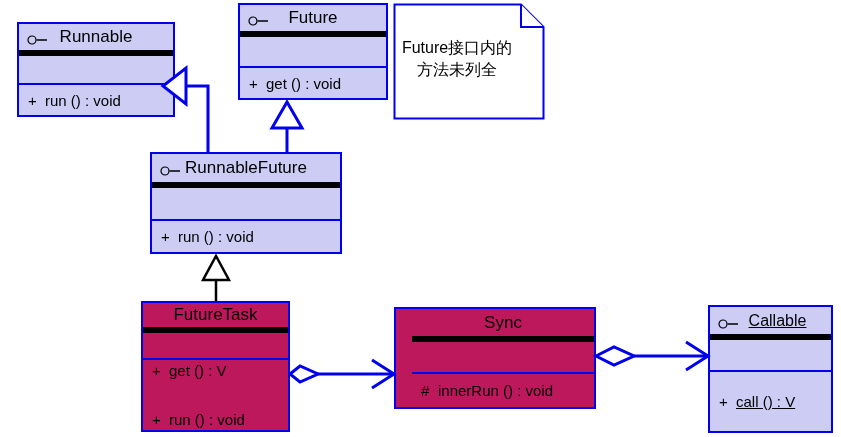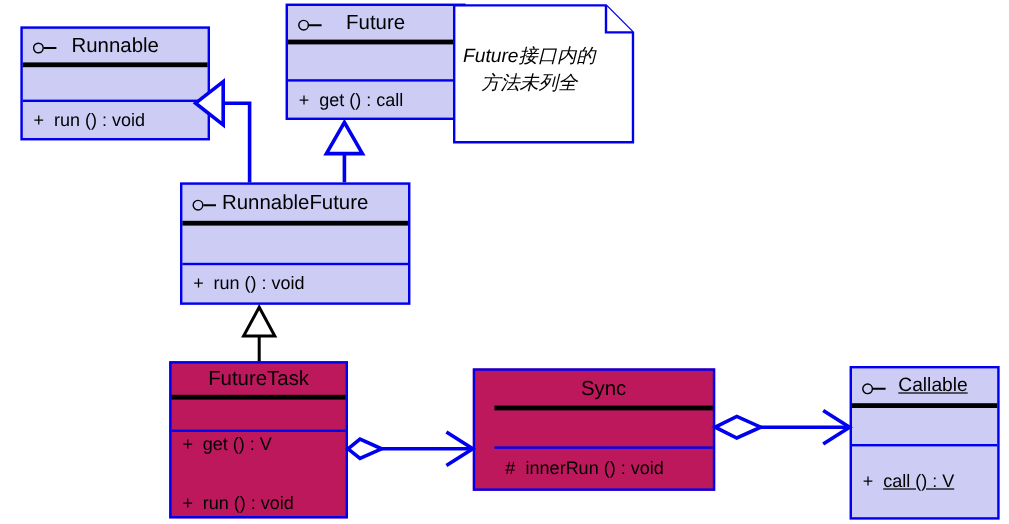--- a/index.html
+++ b/index.html
@@ -28,21 +28,21 @@
   }
   .compartment {
     box-sizing: border-box;
     position: relative;
   }
   .comp-title {
     display: flex;
     align-items: center;
     justify-content: center;
     position: relative;
-    border-bottom: 4px solid #000000;
+    border-bottom: 6px solid #000000;
   }
   .comp-attrs {
     border-bottom: 2px solid #0000ee;
   }
   .comp-ops {
     display: flex;
     flex-direction: column;
     justify-content: center;
     padding-left: 9px;
   }
@@ -124,26 +124,26 @@
         <svg width="22" height="11" viewBox="0 0 22 11">
           <circle cx="5" cy="5.5" r="4" fill="none" stroke="#000000" stroke-width="1.2"></circle>
           <line x1="9.5" y1="5.5" x2="20" y2="5.5" stroke="#000000" stroke-width="1.6"></line>
         </svg>
       </span>
       <span class="cls-name">Future</span>
     </div>
     <div class="compartment comp-attrs" style="height:31px;"></div>
     <div class="compartment comp-ops" style="flex:1;">
       <div class="op-line">
-        <span class="op-vis">+</span><span>get ()  : call</span>
-      </div>
-    </div>
-  </div>
-
-  <div class="note" style="left:377px; top:3px; width:128px; height:117px;font-style:italic;">
+        <span class="op-vis">+</span><span>get ()  : void</span>
+      </div>
+    </div>
+  </div>
+
+  <div class="note" style="left:393px; top:3px; width:128px; height:117px;">
     <svg width="152" height="117" viewBox="0 0 152 117">
       <path d="M1.5,1.5 L128,1.5 L150.5,24 L150.5,115.5 L1.5,115.5 Z" fill="#ffffff" stroke="#0000ee" stroke-width="2"></path>
       <path d="M128,1.5 L128,24 L150.5,24" fill="#ffffff" stroke="#0000ee" stroke-width="2"></path>
     </svg>
     <div class="note-text">Future接口内的
 方法未列全</div>
   </div>
 
   <div class="uml-box" style="left:150px; top:152px; width:192px; height:102px;">
     <div class="compartment comp-title" style="height:34px;">

